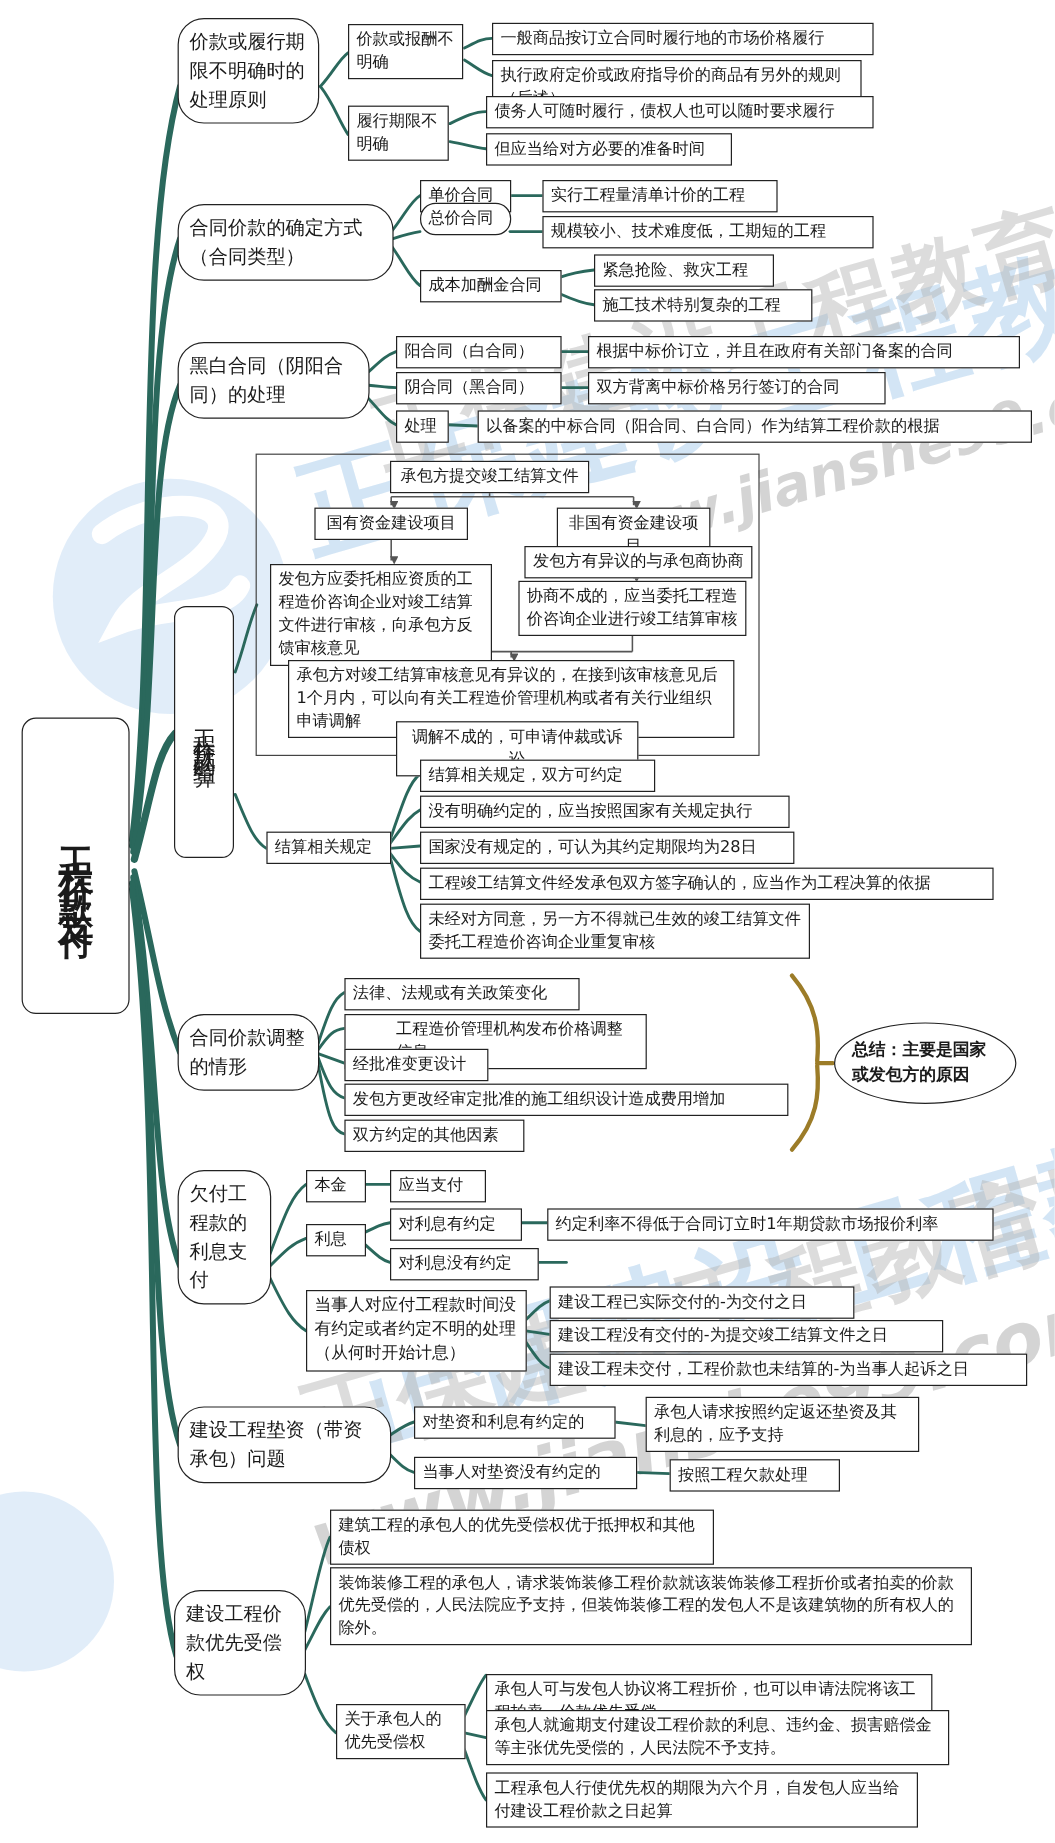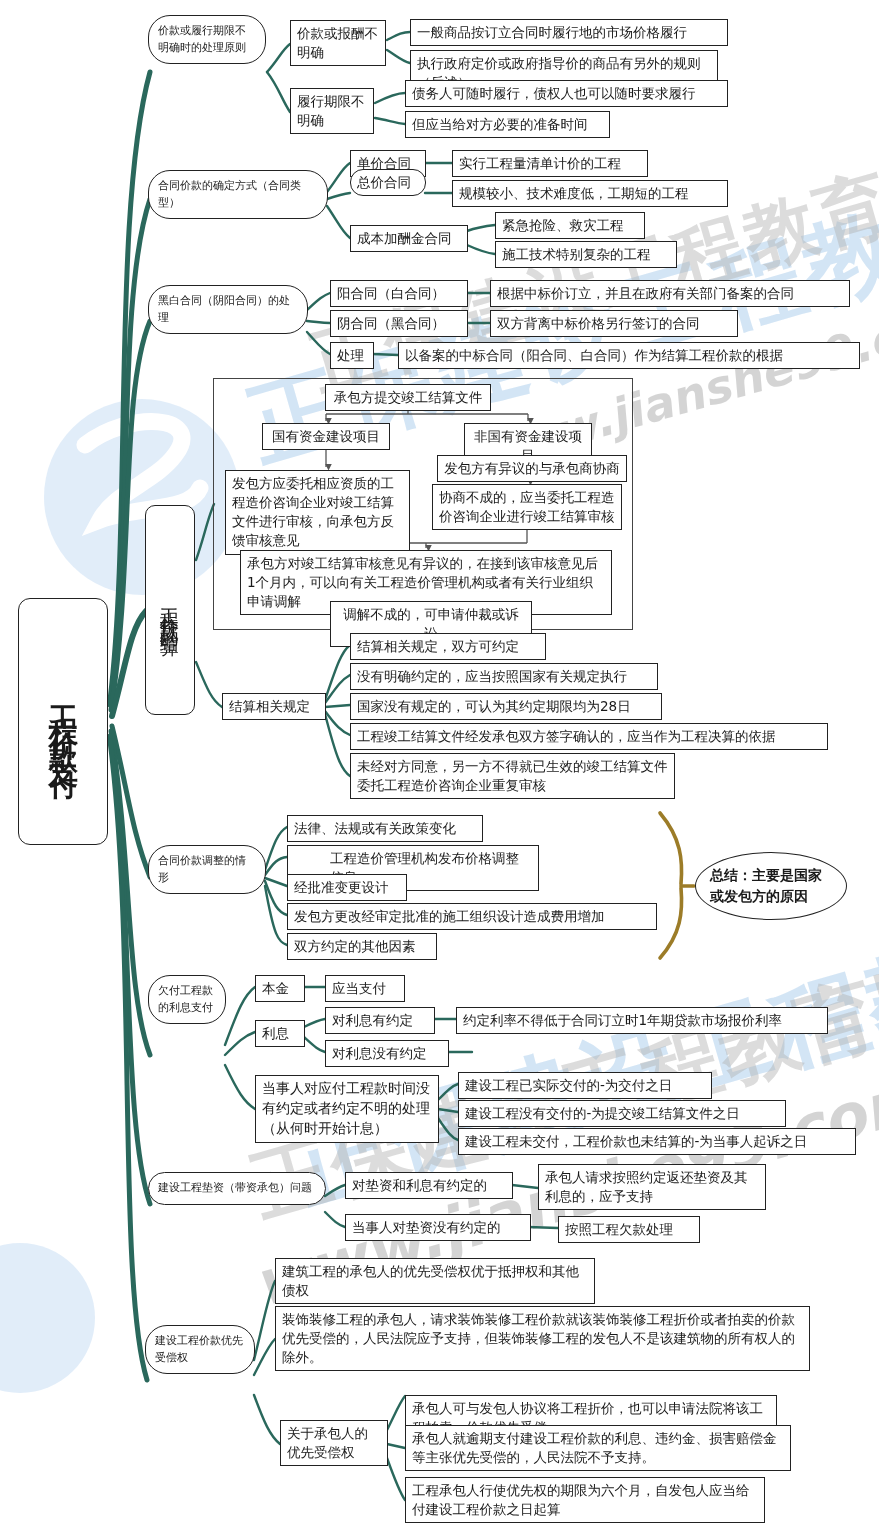--- a/index.html
+++ b/index.html
@@ -11,21 +11,21 @@
   .wm{position:absolute;z-index:1;white-space:nowrap;font-weight:bold;pointer-events:none;}
   .wm-grey{color:rgba(178,178,178,.45);}
   .wm-blue{color:rgba(150,192,232,.42);}
   .wm-url{font-style:italic;color:rgba(170,170,170,.5);}
   .logo-circle{position:absolute;border-radius:50%;background:#d9e9f7;opacity:.8;z-index:0;}
   .box{
     position:absolute;z-index:3;background:#fff;border:1.2px solid #222;
     font-size:13.5px;line-height:1.42;padding:3px 6px;box-sizing:border-box;
   }
   .topic{
-    border:1.4px solid #222;border-radius:22px;font-size:11px;line-height:1.5;
+    border:1.4px solid #222;border-radius:22px;font-size:16px;line-height:1.5;
     padding:7px 9px;display:flex;align-items:center;
   }
   .vtext{
     writing-mode:vertical-rl;text-orientation:upright;display:flex;align-items:center;justify-content:center;
   }
   .root{
     font-size:29px;font-weight:bold;letter-spacing:13px;border-radius:12px;border:1.5px solid #222;
   }
   .b4v{font-size:19px;letter-spacing:5px;border-radius:10px;}
   .flowwrap{position:absolute;z-index:2;border:1px solid #444;background:transparent;}

